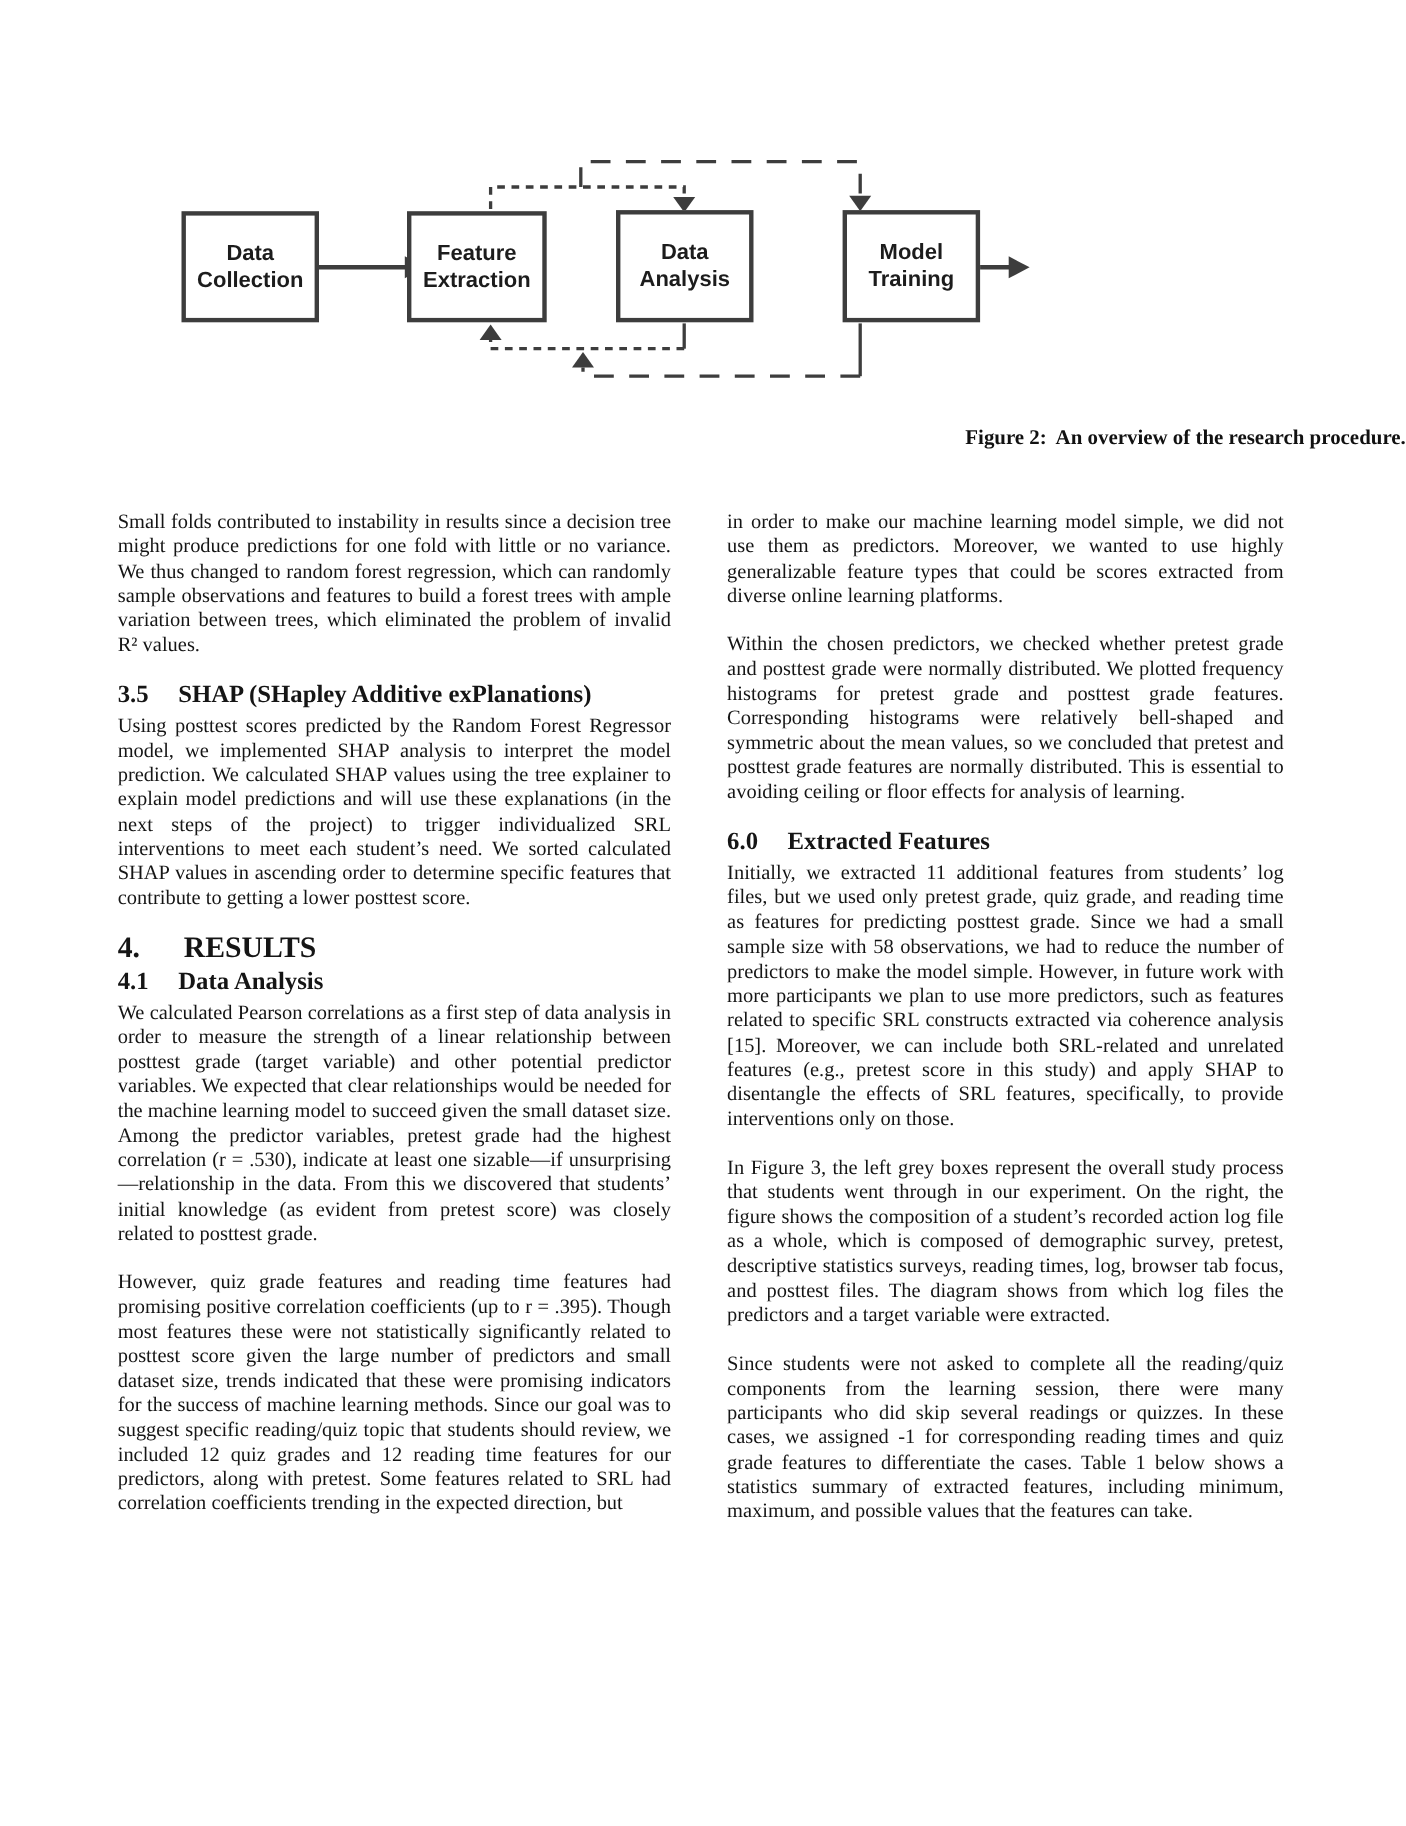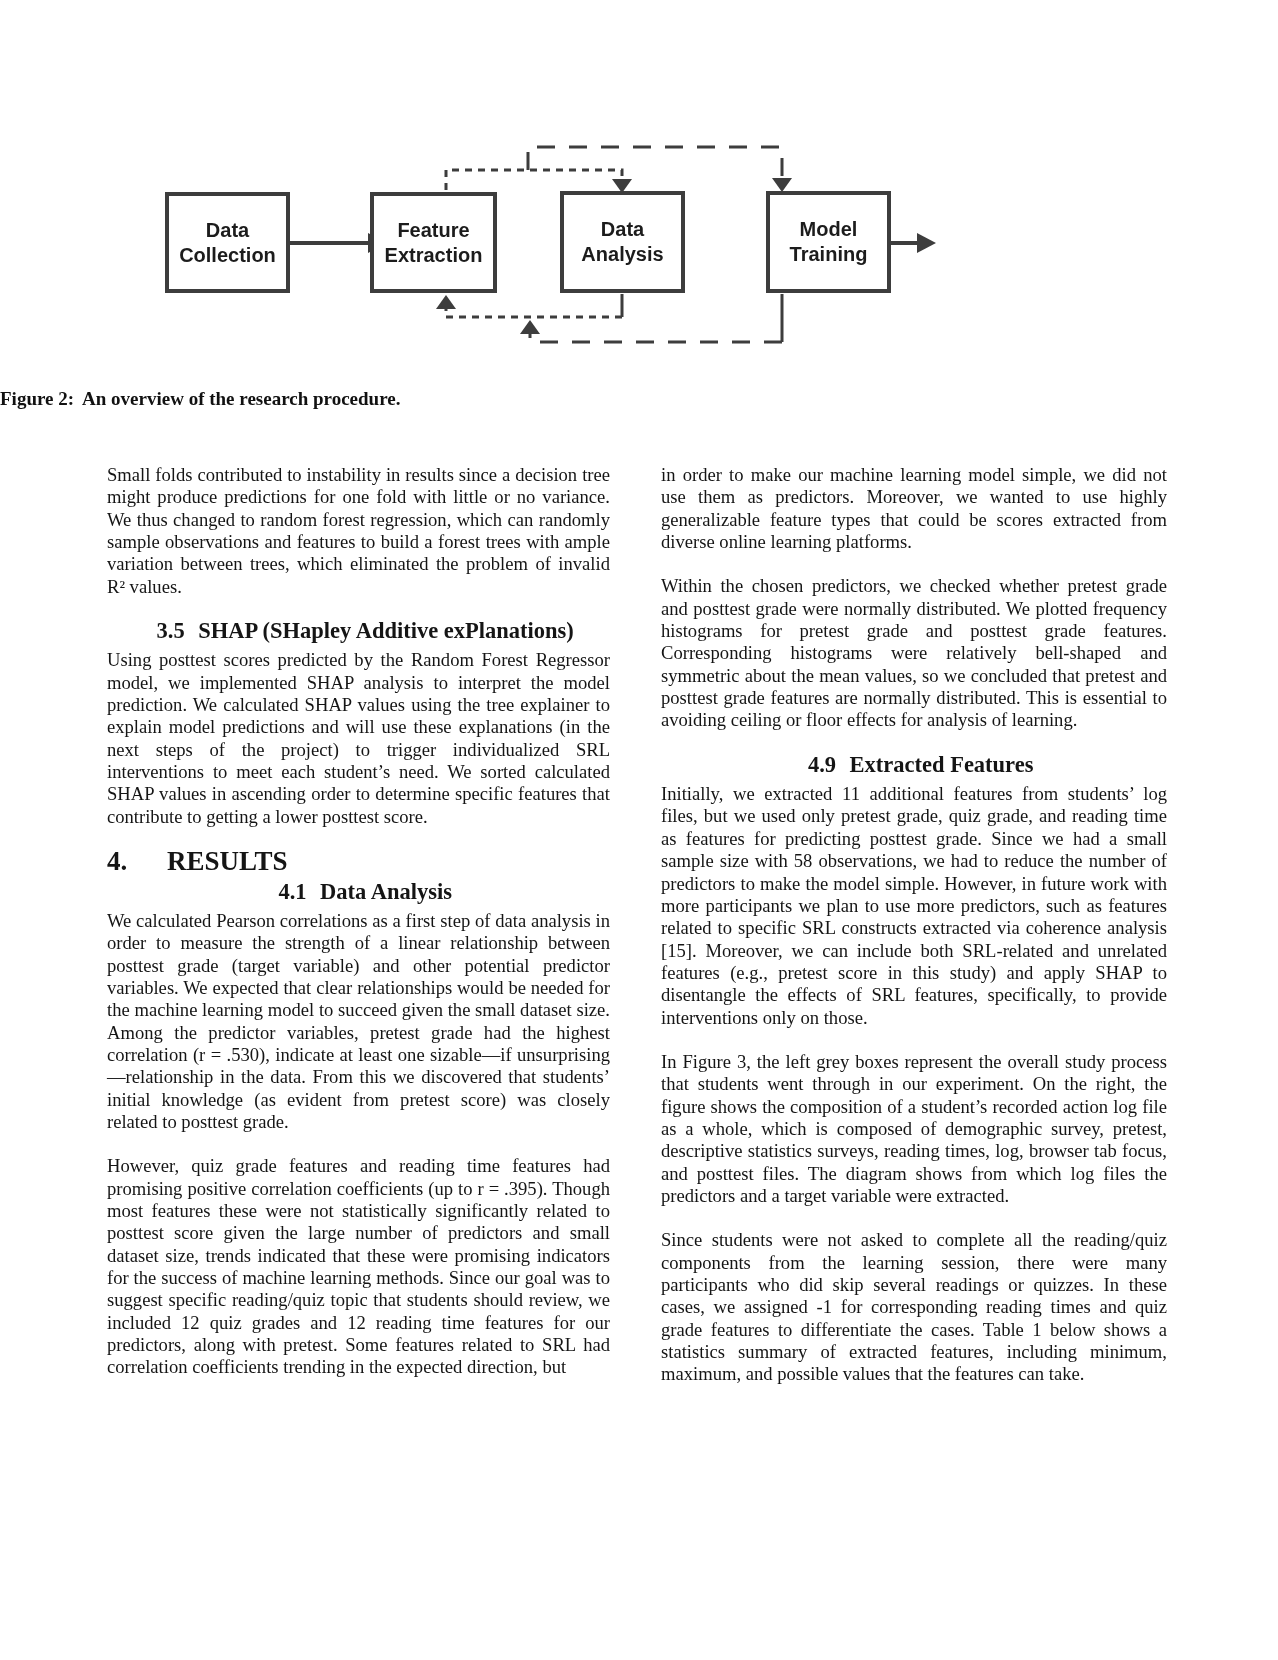--- a/index.html
+++ b/index.html
@@ -30,21 +30,21 @@
     white-space:pre-line;
   }
   .box-1 { left:165px; top:192px; width:125px; height:101px; }
   .box-2 { left:370px; top:192px; width:127px; height:101px; }
   .box-3 { left:560px; top:191px; width:125px; height:102px; }
   .box-4 { left:766px; top:191px; width:125px; height:102px; }
   .box-5 { left:937px; top:191px; width:183px; height:103px; }
 
   .fig-caption {
     position:absolute; left:0; top:388px; width:1278px;
-    text-align:left;
+    text-align:right;
     font-weight:bold;
     font-size:19px;
     color:#111;
   }
   .fig-caption .cap-label { margin-right:8px; }
 
   
   .col {
     position:absolute; top:464px;
     font-size:18.6px;
@@ -53,21 +53,21 @@
   }
   .col-left  { left:107px; width:503px; }
   .col-right { left:661px; width:506px; }
 
   .col p { margin:0 0 22px 0; }
   .col p:last-child { margin-bottom:0; }
 
   .h-sub {
     font-size:22.5px; font-weight:bold;
     margin:7px 0 7px 0;
-    text-align:center;
+    text-align:left;
   }
   .h-sec {
     font-size:27px; font-weight:bold;
     margin:8px 0 8px 0;
     text-align:left;
   }
   .h-num { display:inline-block; min-width:55px; }
   .h-sec .h-num { min-width:60px; }
 </style>
 </head>
@@ -140,20 +140,20 @@
     </div>
     <p>We calculated Pearson correlations as a first step of data analysis in order to measure the strength of a linear relationship between posttest grade (target variable) and other potential predictor variables. We expected that clear relationships would be needed for the machine learning model to succeed given the small dataset size. Among the predictor variables, pretest grade had the highest correlation (r = .530), indicate at least one sizable—if unsurprising—relationship in the data. From this we discovered that students’ initial knowledge (as evident from pretest score) was closely related to posttest grade.</p>
     <p>However, quiz grade features and reading time features had promising positive correlation coefficients (up to r = .395). Though most features these were not statistically significantly related to posttest score given the large number of predictors and small dataset size, trends indicated that these were promising indicators for the success of machine learning methods. Since our goal was to suggest specific reading/quiz topic that students should review, we included 12 quiz grades and 12 reading time features for our predictors, along with pretest. Some features related to SRL had correlation coefficients trending in the expected direction, but</p>
   </div>
 
   <div class="col col-right">
     <p>in order to make our machine learning model simple, we did not use them as predictors. Moreover, we wanted to use highly generalizable feature types that could be scores extracted from diverse online learning platforms.</p>
     <p>Within the chosen predictors, we checked whether pretest grade and posttest grade were normally distributed. We plotted frequency histograms for pretest grade and posttest grade features. Corresponding histograms were relatively bell-shaped and symmetric about the mean values, so we concluded that pretest and posttest grade features are normally distributed. This is essential to avoiding ceiling or floor effects for analysis of learning.</p>
 
     <div class="h-sub">
-      <span class="h-num">4.9</span><span>Extracted Features</span>
+      <span class="h-num">6.0</span><span>Extracted Features</span>
     </div>
     <p>Initially, we extracted 11 additional features from students’ log files, but we used only pretest grade, quiz grade, and reading time as features for predicting posttest grade. Since we had a small sample size with 58 observations, we had to reduce the number of predictors to make the model simple. However, in future work with more participants we plan to use more predictors, such as features related to specific SRL constructs extracted via coherence analysis [15]. Moreover, we can include both SRL-related and unrelated features (e.g., pretest score in this study) and apply SHAP to disentangle the effects of SRL features, specifically, to provide interventions only on those.</p>
     <p>In Figure 3, the left grey boxes represent the overall study process that students went through in our experiment. On the right, the figure shows the composition of a student’s recorded action log file as a whole, which is composed of demographic survey, pretest, descriptive statistics surveys, reading times, log, browser tab focus, and posttest files. The diagram shows from which log files the predictors and a target variable were extracted.</p>
     <p>Since students were not asked to complete all the reading/quiz components from the learning session, there were many participants who did skip several readings or quizzes. In these cases, we assigned -1 for corresponding reading times and quiz grade features to differentiate the cases. Table 1 below shows a statistics summary of extracted features, including minimum, maximum, and possible values that the features can take.</p>
   </div>
 
 </div>
 
 </body></html>

